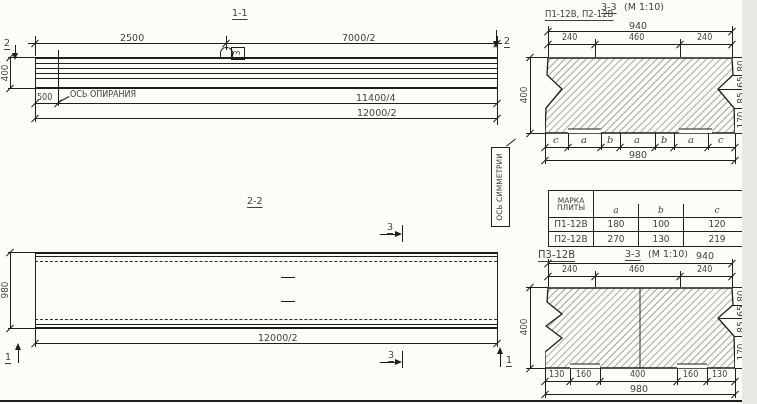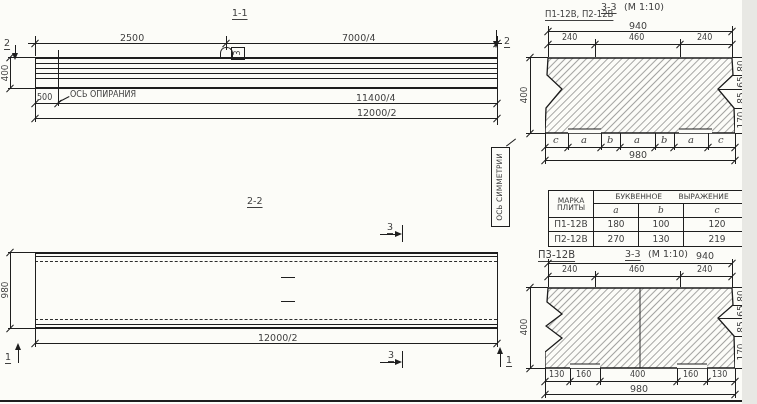--- a/index.html
+++ b/index.html
@@ -40,21 +40,21 @@
     <span class="t un" style="left:232px;top:8px">1-1</span>
 
     <div class="h" style="left:28px;top:43px;width:474px"></div>
     <div class="v" style="left:35px;top:36px;height:20px"></div>
     <div class="v" style="left:226px;top:36px;height:14px"></div>
     <div class="v" style="left:497px;top:36px;height:89px"></div>
     <div class="tk" style="left:35px;top:43px"></div>
     <div class="tk" style="left:226px;top:43px"></div>
     <div class="tk" style="left:497px;top:43px"></div>
     <span class="t" style="left:120px;top:33px">2500</span>
-    <span class="t" style="left:342px;top:33px">7000/4</span>
+    <span class="t" style="left:342px;top:33px">7000/2</span>
 
     <span class="t un" style="left:4px;top:38px">2</span>
     <div class="v" style="left:15px;top:45px;height:11px"></div>
     <div class="aw-d" style="left:12px;top:53px"></div>
 
     <div class="h" style="left:35px;top:57px;width:462px;height:2px"></div>
     <div class="h" style="left:35px;top:63px;width:462px"></div>
     <div class="h" style="left:35px;top:68px;width:462px"></div>
     <div class="h" style="left:35px;top:73px;width:462px"></div>
     <div class="h" style="left:35px;top:78px;width:462px"></div>
@@ -231,21 +231,20 @@
     <div class="tk" style="left:545px;top:160px"></div>
     <div class="tk" style="left:735px;top:160px"></div>
     <span class="t" style="left:629px;top:150px">980</span>
   </div>
 
   <div id="ptable">
     <div class="tc" style="grid-column:1;grid-row:1/3;flex-direction:column">
       <span class="hd">МАРКА</span>
       <span class="hd">ПЛИТЫ</span>
     </div>
-    <div class="tc nr hd" style="grid-column:2/5;grid-row:1;word-spacing:14px">БУКВЕННОЕ ВЫРАЖЕНИЕ</div>
     <div class="tc it" style="grid-column:2;grid-row:2">a</div>
     <div class="tc it" style="grid-column:3;grid-row:2">b</div>
     <div class="tc nr it" style="grid-column:4;grid-row:2">c</div>
     <div class="tc" style="grid-column:1;grid-row:3">П1-12В</div>
     <div class="tc" style="grid-column:2;grid-row:3">180</div>
     <div class="tc" style="grid-column:3;grid-row:3">100</div>
     <div class="tc nr" style="grid-column:4;grid-row:3">120</div>
     <div class="tc nb" style="grid-column:1;grid-row:4">П2-12В</div>
     <div class="tc nb" style="grid-column:2;grid-row:4">270</div>
     <div class="tc nb" style="grid-column:3;grid-row:4">130</div>

